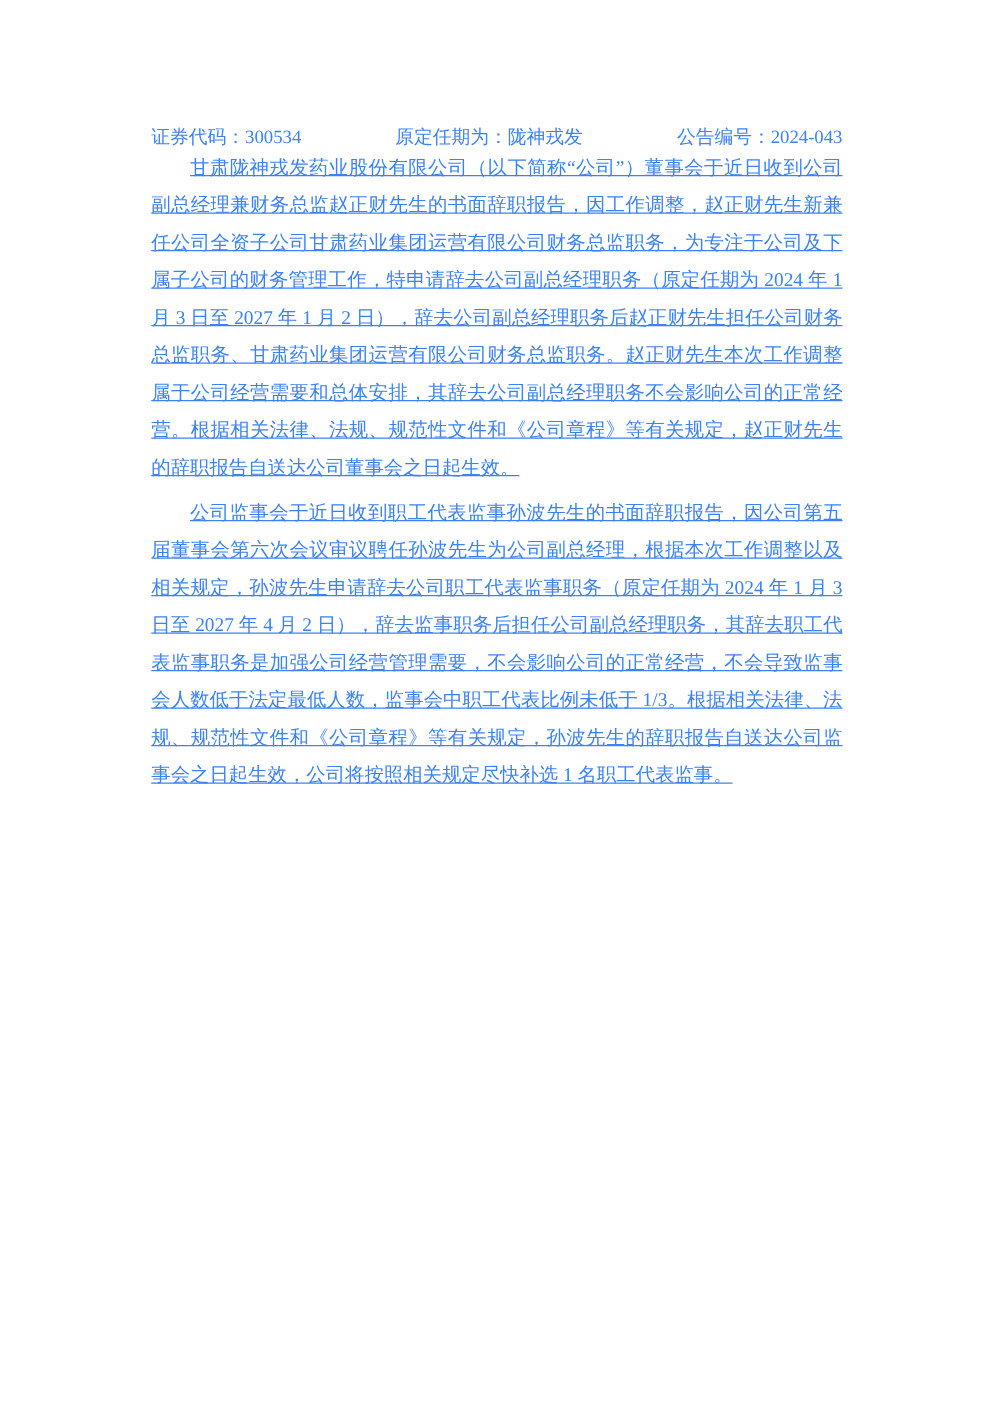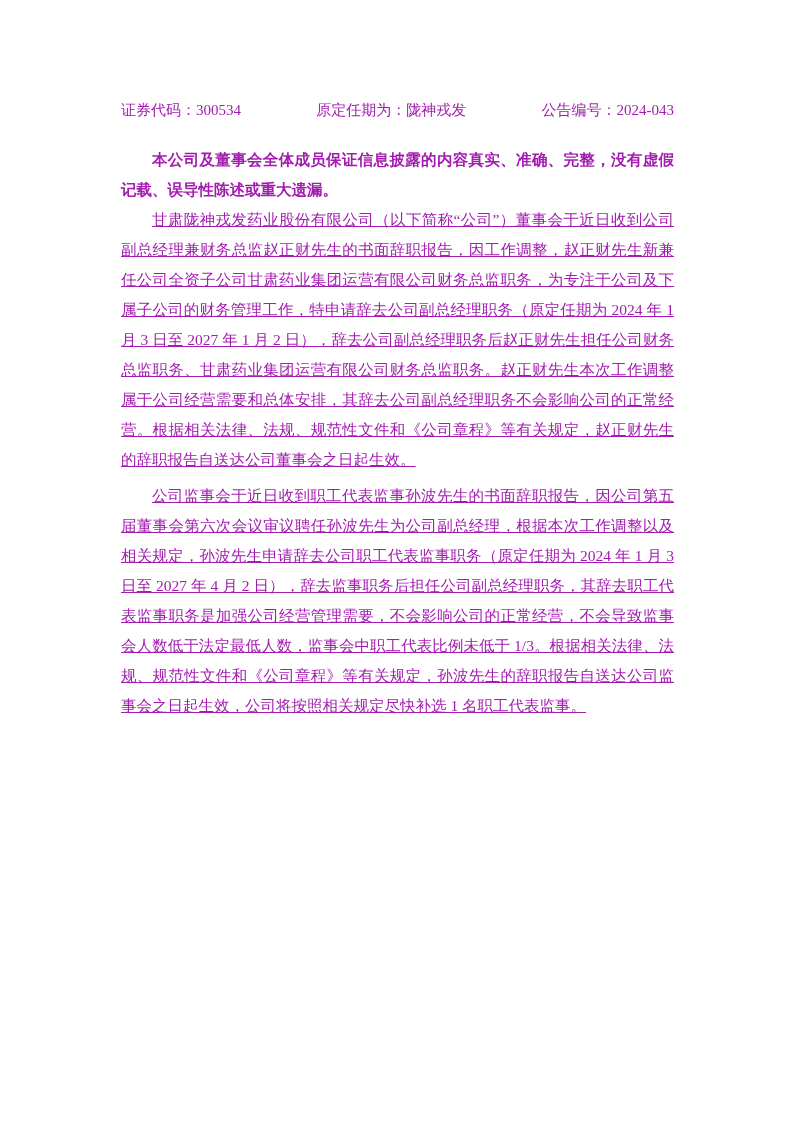--- a/index.html
+++ b/index.html
@@ -5,21 +5,21 @@
   html, body {
     margin: 0;
     padding: 0;
     background: #ffffff;
   }
   .page {
     position: relative;
     width: 794px;
     height: 1122px;
     background: #ffffff;
-    color: #a21caf;
+    color: #3b82f6;
     font-family: "Liberation Serif", "DejaVu Serif", serif;
     overflow: hidden;
   }
   .content {
     position: absolute;
     left: 121px;
     top: 0;
     width: 553px;
   }
   .doc-header {
@@ -70,21 +70,20 @@
 <div class="page">
   <div class="content">
 
     <div class="doc-header">
       <span>证券代码：300534</span>
       <span>原定任期为：陇神戎发</span>
       <span>公告编号：2024-043</span>
     </div>
 
 
-    <p class="notice">本公司及董事会全体成员保证信息披露的内容真实、准确、完整，没有虚假记载、误导性陈述或重大遗漏。</p>
 
 
     <p class="body-para">甘肃陇神戎发药业股份有限公司（以下简称“公司”）董事会于近日收到公司副总经理兼财务总监赵正财先生的书面辞职报告，因工作调整，赵正财先生新兼任公司全资子公司甘肃药业集团运营有限公司财务总监职务，为专注于公司及下属子公司的财务管理工作，特申请辞去公司副总经理职务（原定任期为 2024 年 1 月 3 日至 2027 年 1 月 2 日），辞去公司副总经理职务后赵正财先生担任公司财务总监职务、甘肃药业集团运营有限公司财务总监职务。赵正财先生本次工作调整属于公司经营需要和总体安排，其辞去公司副总经理职务不会影响公司的正常经营。根据相关法律、法规、规范性文件和《公司章程》等有关规定，赵正财先生的辞职报告自送达公司董事会之日起生效。</p>
 
     <p class="body-para">公司监事会于近日收到职工代表监事孙波先生的书面辞职报告，因公司第五届董事会第六次会议审议聘任孙波先生为公司副总经理，根据本次工作调整以及相关规定，孙波先生申请辞去公司职工代表监事职务（原定任期为 2024 年 1 月 3 日至 2027 年 4 月 2 日），辞去监事职务后担任公司副总经理职务，其辞去职工代表监事职务是加强公司经营管理需要，不会影响公司的正常经营，不会导致监事会人数低于法定最低人数，监事会中职工代表比例未低于 1/3。根据相关法律、法规、规范性文件和《公司章程》等有关规定，孙波先生的辞职报告自送达公司监事会之日起生效，公司将按照相关规定尽快补选 1 名职工代表监事。</p>
 
 
   </div>
 </div>
 

